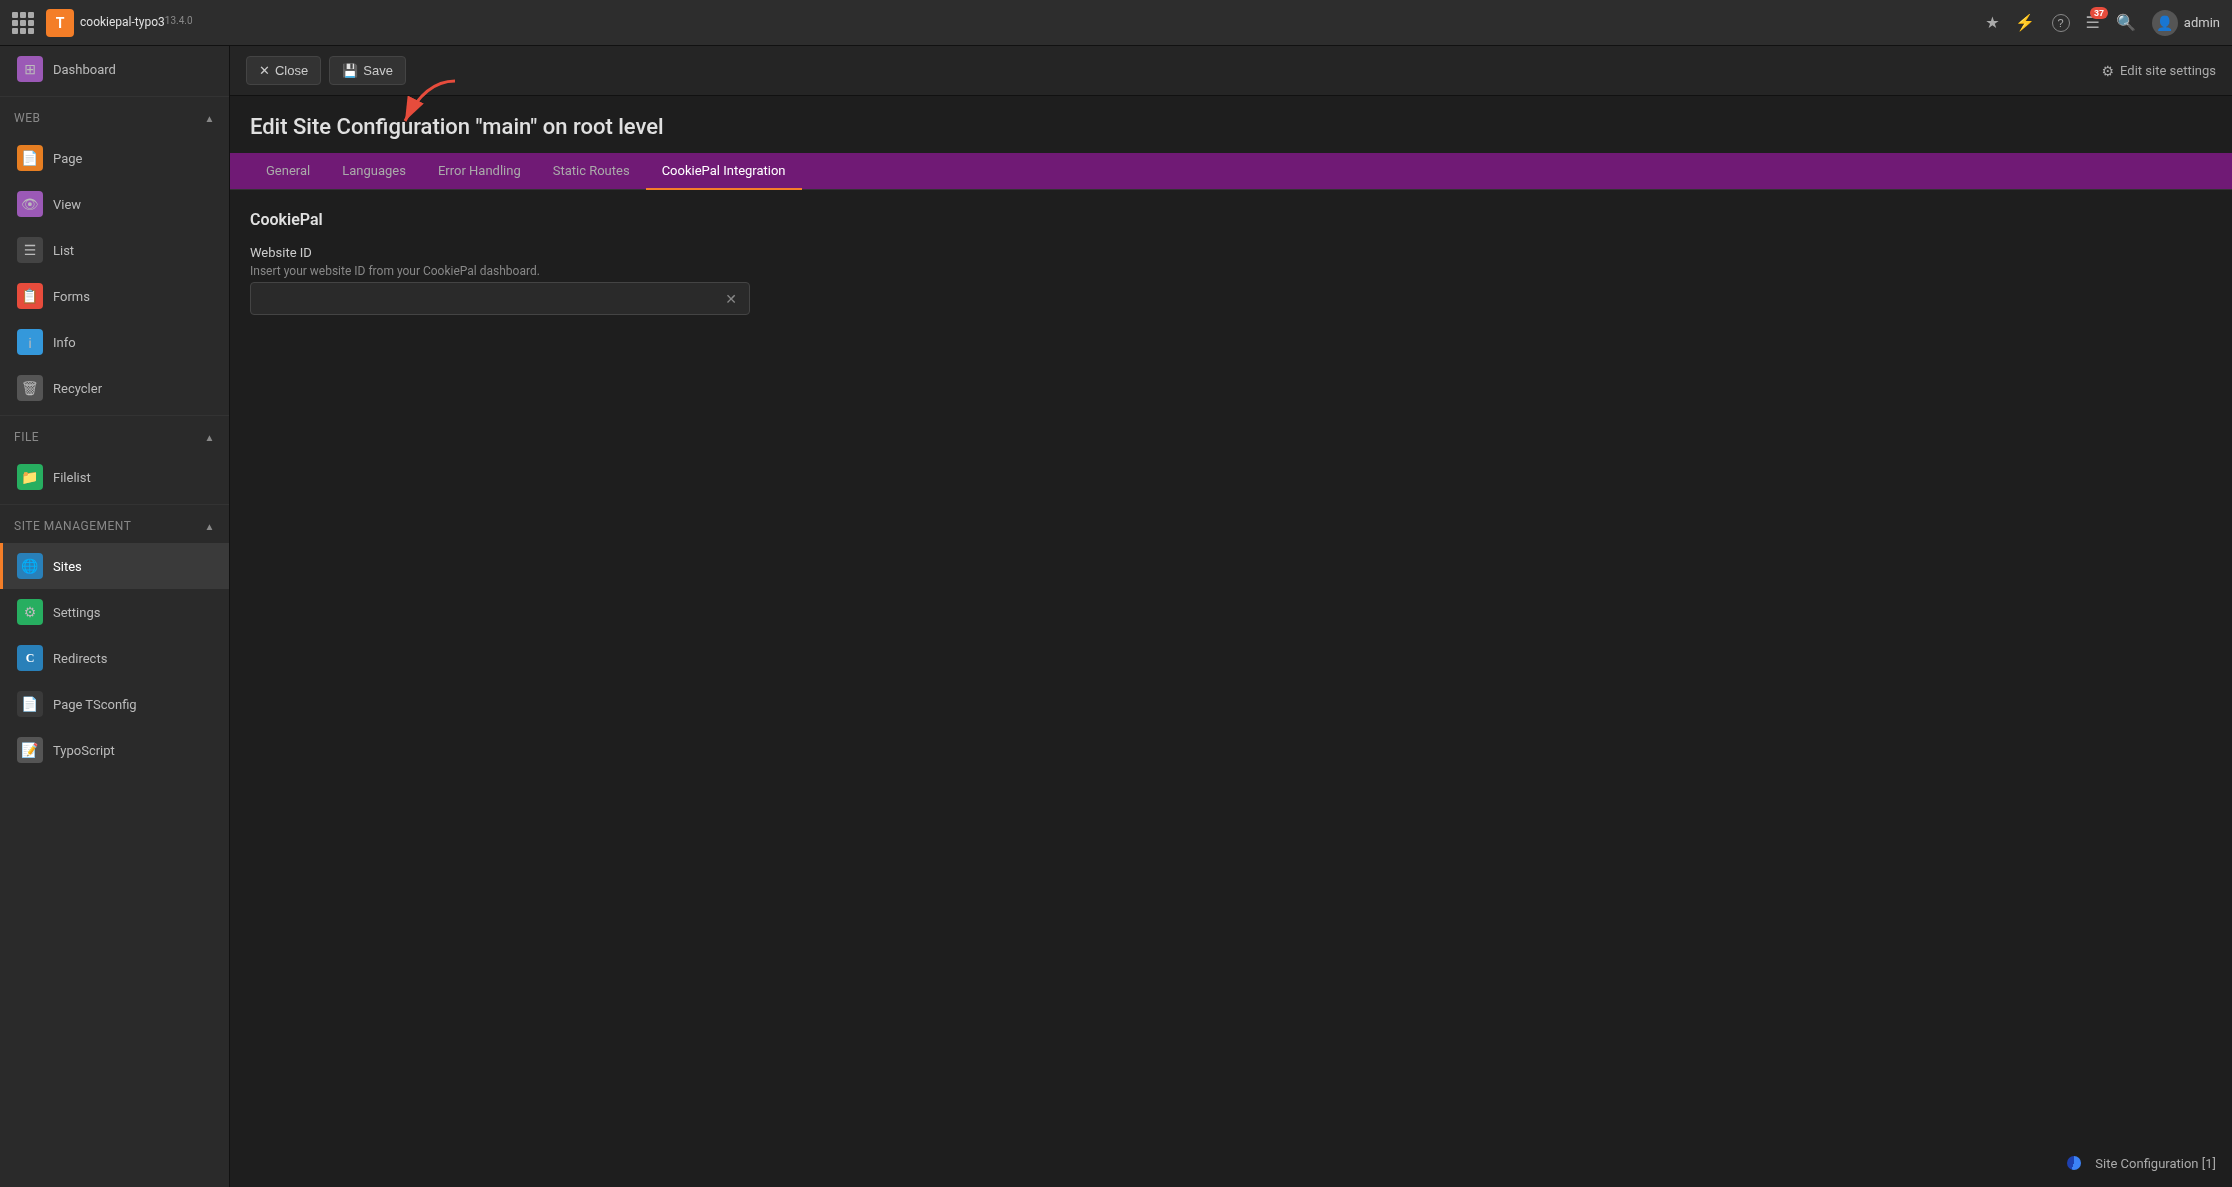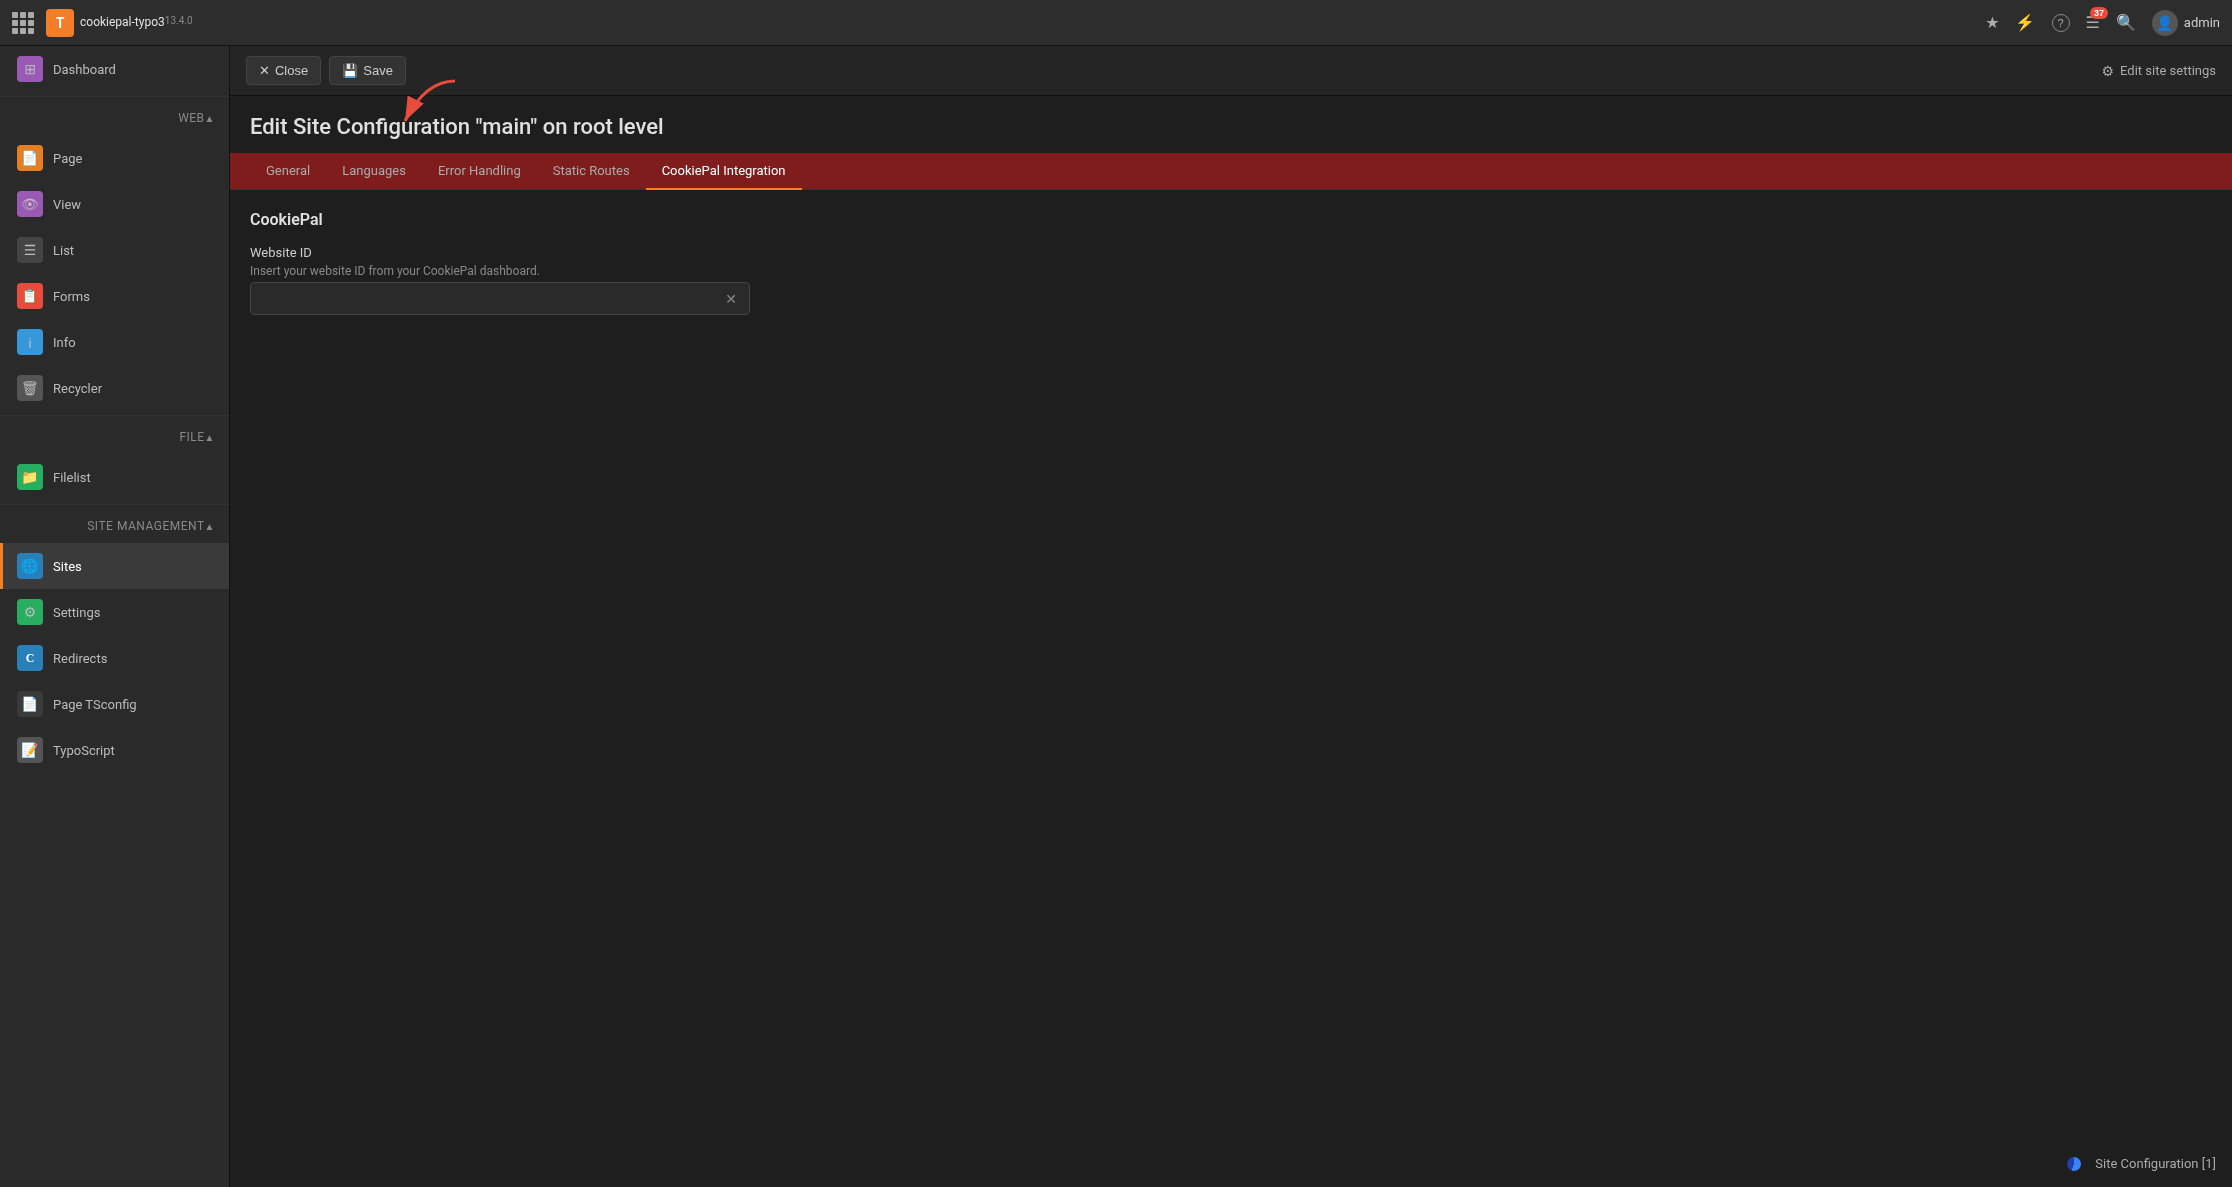--- a/index.html
+++ b/index.html
@@ -121,21 +121,21 @@
       border-left-color: #f47e28;
     }
     .sidebar-item-icon {
       width: 26px; height: 26px;
       border-radius: 4px;
       display: flex; align-items: center; justify-content: center;
       font-size: 14px;
       flex-shrink: 0;
     }
     .sidebar-section-header {
-      display: flex; align-items: center; justify-content: flex-end;
+      display: flex; align-items: center; justify-content: space-between;
       padding: 10px 14px;
       font-size: 12px;
       color: #888;
       text-transform: uppercase;
       letter-spacing: 0.5px;
       cursor: pointer;
     }
     .sidebar-chevron { font-size: 10px; }
     .sidebar-divider { height: 1px; background: #333; margin: 4px 0; }
 
@@ -187,21 +187,21 @@
       font-weight: 500;
       color: #e0e0e0;
     }
 
     
     .tabs {
       display: flex;
       padding: 0 20px;
       border-bottom: 1px solid #333;
       flex-shrink: 0;
-      background: #7f1d1d;
+      background: #701a75;
     }
     .tab {
       padding: 10px 16px;
       font-size: 13px;
       color: #aaa;
       cursor: pointer;
       border-bottom: 2px solid transparent;
       margin-bottom: -1px;
     }
     .tab.active {
@@ -262,21 +262,21 @@
       font-size: 14px;
       padding: 4px;
     }
 
     
     .status-bar {
       position: fixed;
       bottom: 16px;
       right: 16px;
       display: flex;
-      align-items: center;
+      align-items: flex-start;
       gap: 14px;
       font-size: 13px;
       color: #aaa;
     }
     .status-dot {
       width: 14px; height: 14px;
       border-radius: 50%;
       background: conic-gradient(#3b82f6 0deg 200deg, #1e40af 200deg 360deg);
       display: inline-block;
     }

